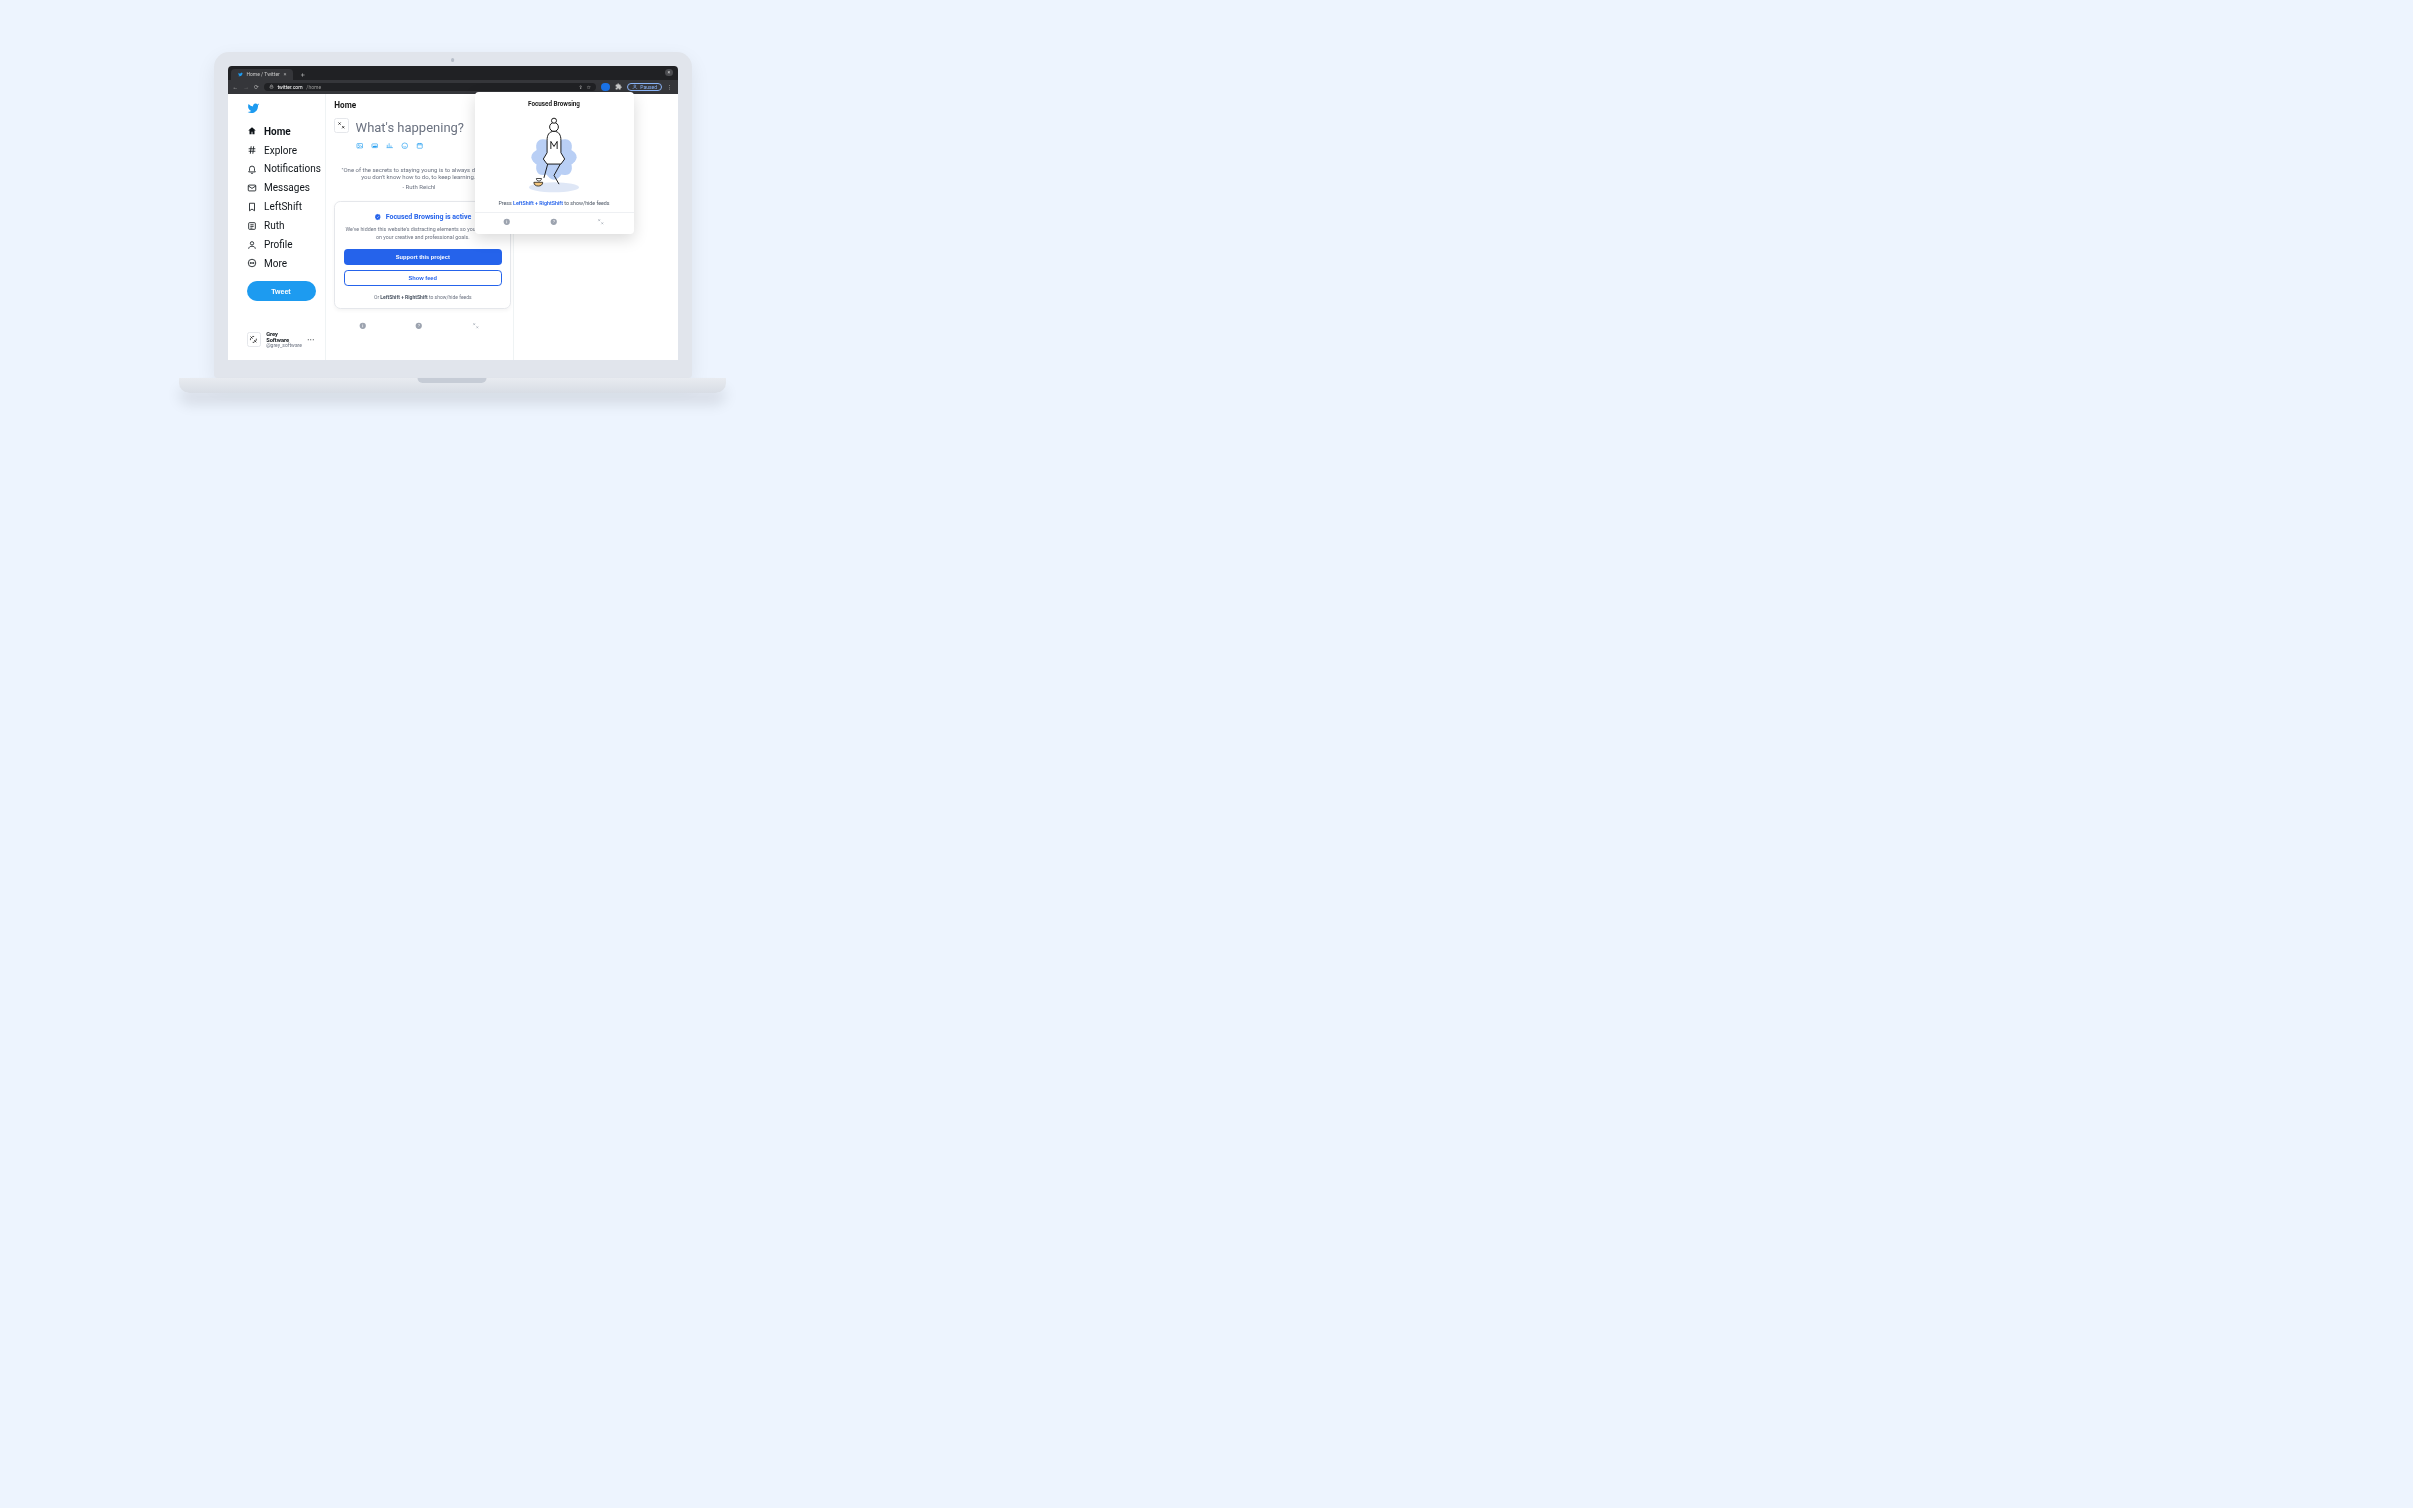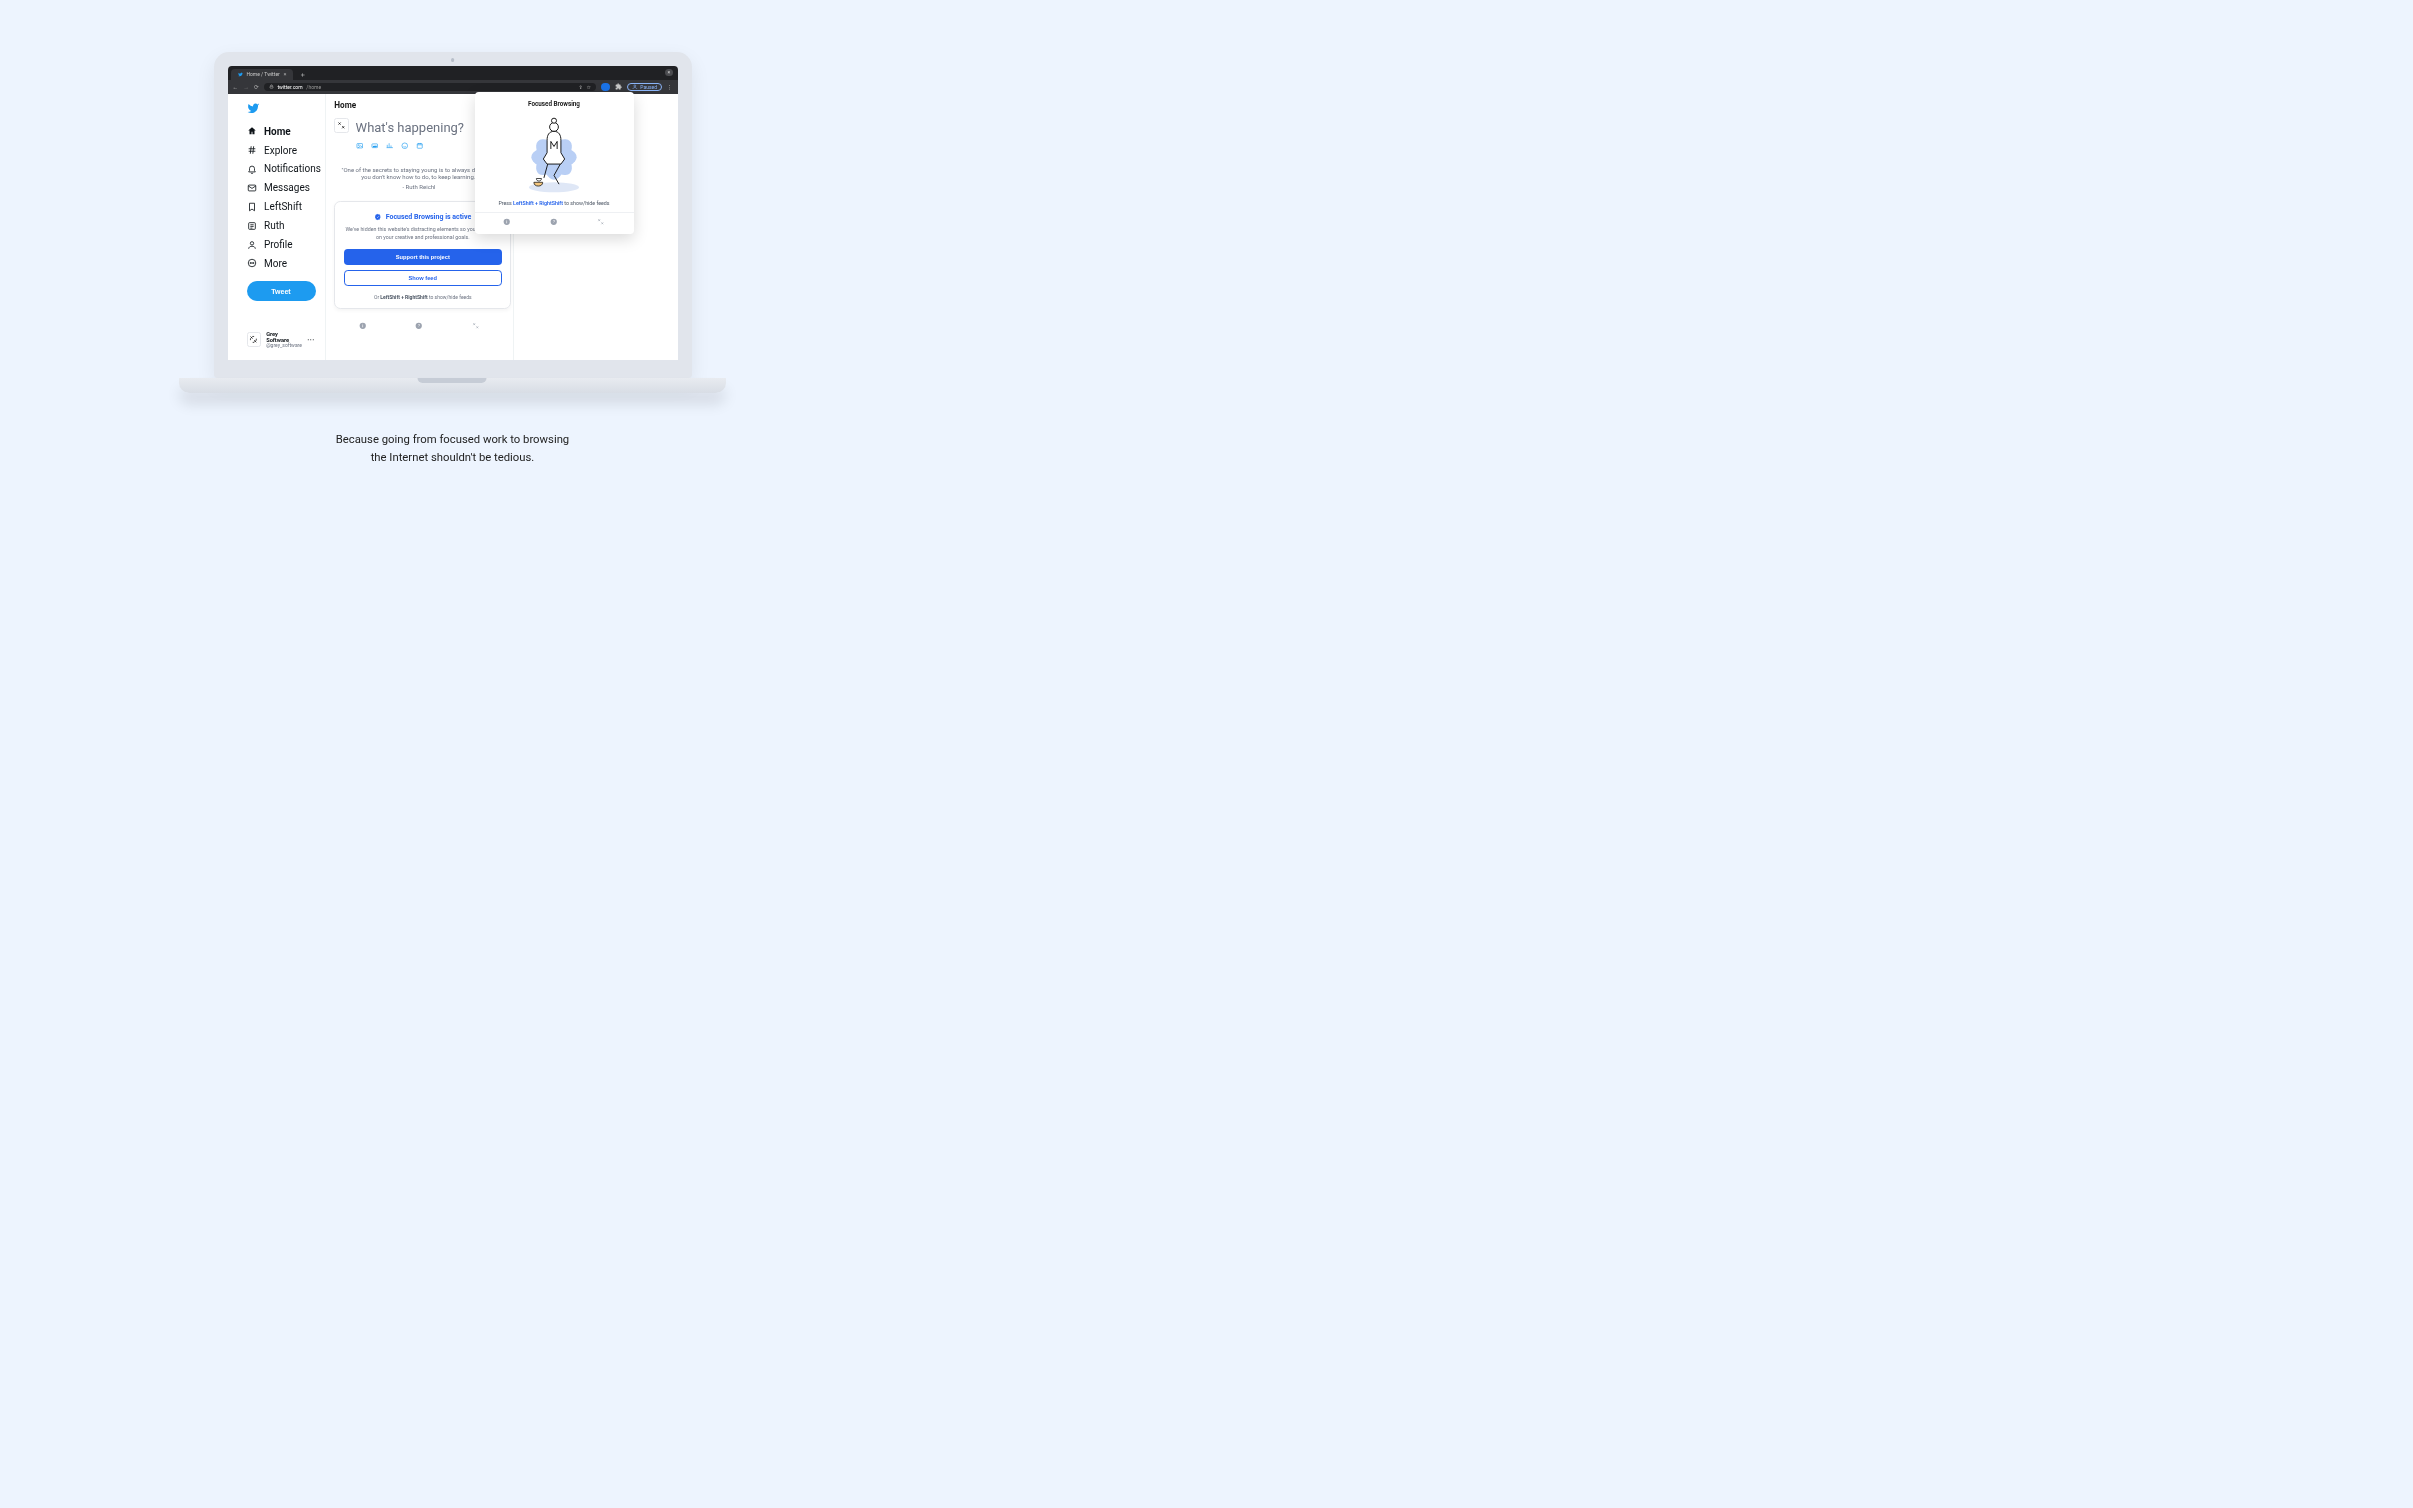--- a/index.html
+++ b/index.html
@@ -536,18 +536,14 @@
       </div>
 
     </div>
   </div>
   <div class="laptop-base">
       <div class="laptop-notch"></div>
     </div>
 </div>
 
 <div class="headline">
-  <p>
-    <span>Because going from focused work to browsing</span><br>
-    <span>the Internet shouldn't be tedious.</span>
-  </p>
 </div>
 
 
 </body></html>

